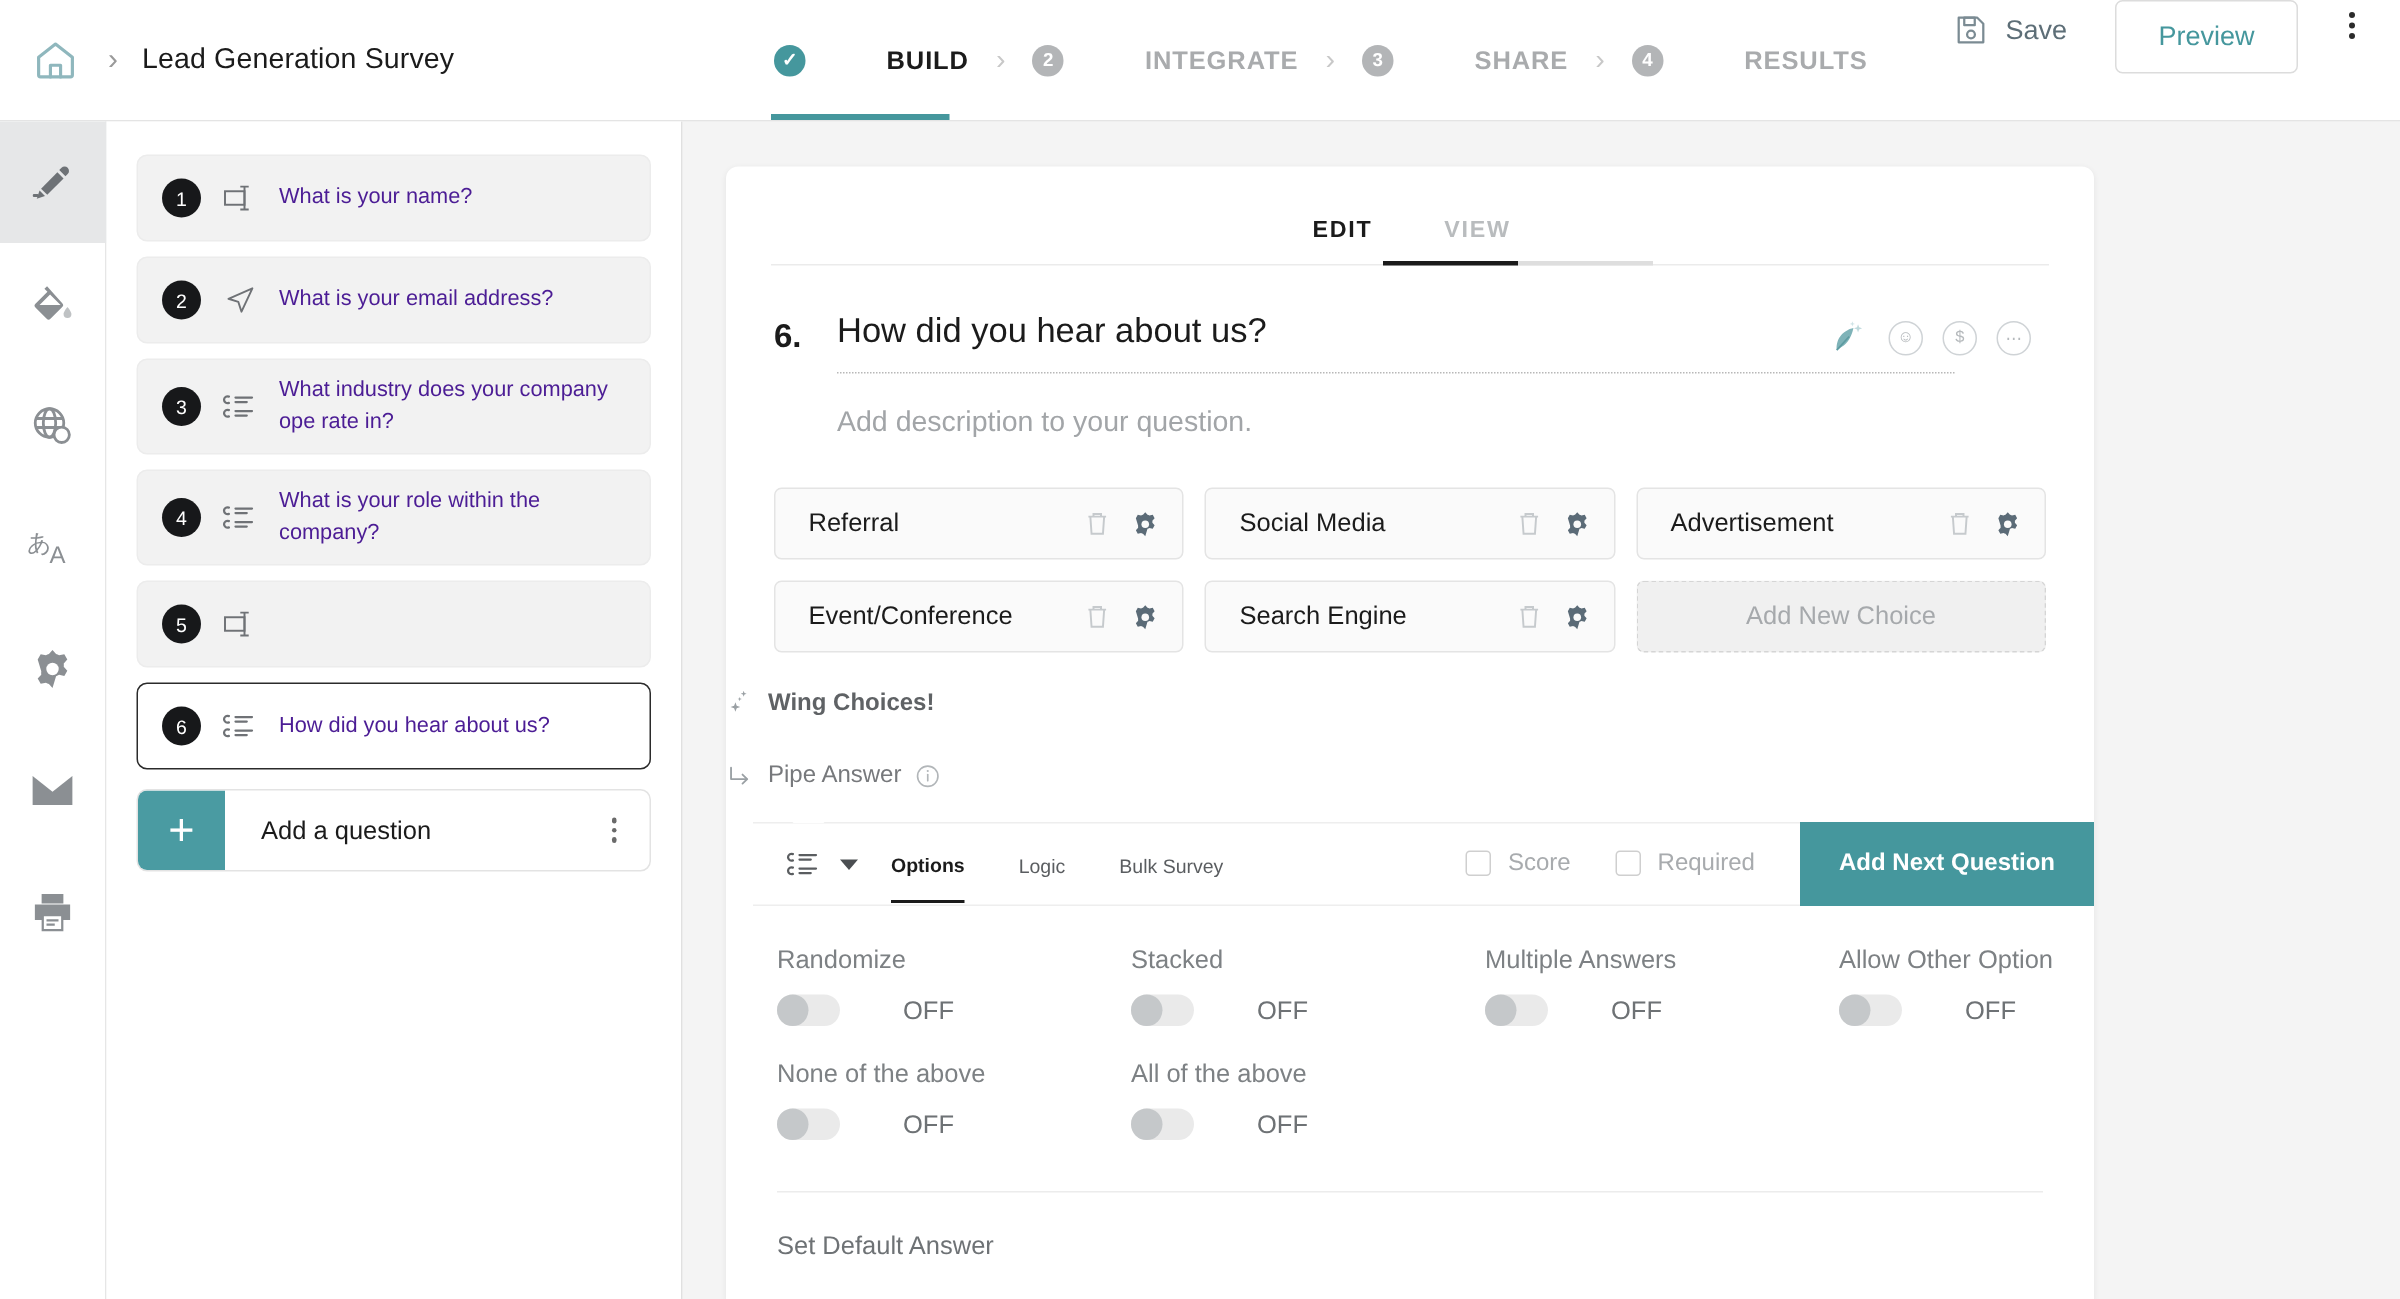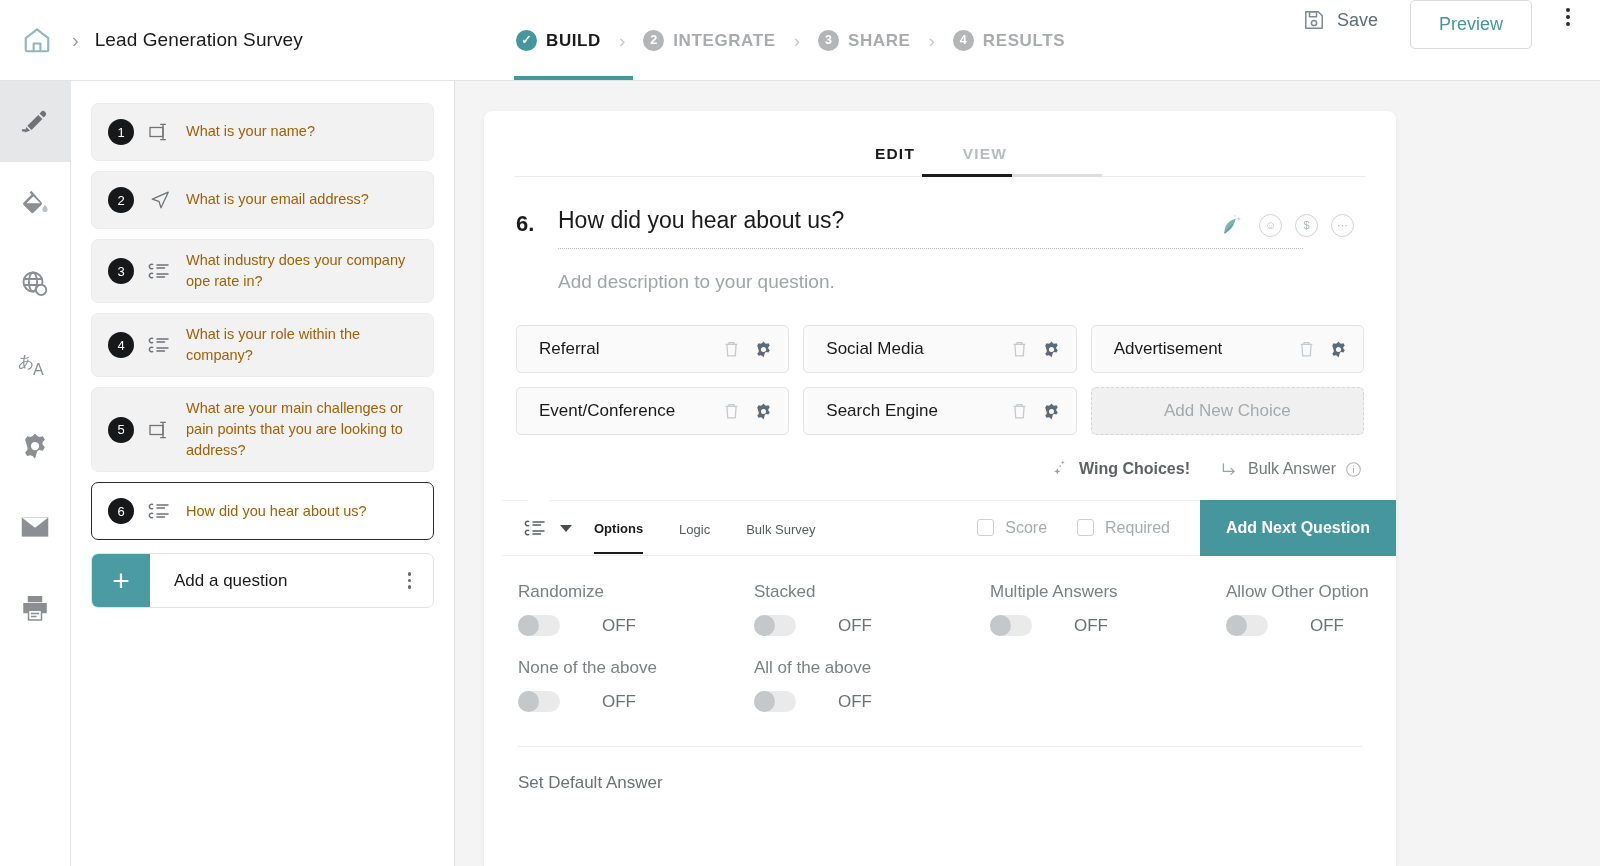--- a/index.html
+++ b/index.html
@@ -27,21 +27,21 @@
     position: absolute; left: 514px; top: 0; height: 81px;
     display: flex; align-items: center; gap: 0;
   }
   .step { display: flex; align-items: center; gap: 9px; padding: 0 2px; cursor: pointer; }
   .step-badge {
     width: 21px; height: 21px; border-radius: 50%;
     background: #b3b5b7; color: #fff; font-size: 12.5px; font-weight: 700;
     display: flex; align-items: center; justify-content: center; line-height: 1;
   }
   .step-badge.done { background: #45979d; }
-  .step-label { font-size: 17px; font-weight: 700; color: #a9abad; letter-spacing: .6px; }
+  .step-label { font-size: 17px; font-weight: 700; color: #a9abad; letter-spacing: .6px; margin-left: 45px; }
   .step.active .step-label { color: #1b1b1b; }
   .step-arrow { color: #c8c8c8; font-size: 19px; font-weight: 300; margin: 0 16px; line-height: 1; }
   .step-underline {
     position: absolute; left: 514px; bottom: 0px; width: 119px; height: 4px; background: #45979d;
   }
 
   
   .top-actions { position: absolute; right: 20px; top: 0; height: 81px; display: flex; align-items: flex-start; gap: 0; }
   .save-btn { display: flex; align-items: center; gap: 11px; cursor: pointer; padding: 8px 14px; }
   .save-label { font-size: 18px; color: #5d6e77; }
@@ -77,21 +77,21 @@
     display: flex; align-items: center; gap: 0;
     padding: 0 16px; min-height: 58px; margin-bottom: 10px; cursor: pointer;
   }
   .qcard.selected { background: #ffffff; border: 1.5px solid #2b2b2b; }
   .qnum {
     width: 26px; height: 26px; border-radius: 50%; background: #17181a; color: #fff;
     font-size: 13px; display: flex; align-items: center; justify-content: center;
     flex: 0 0 26px; margin-right: 14px;
   }
   .qtype { width: 24px; flex: 0 0 24px; margin-right: 14px; display: flex; align-items: center; justify-content: center; color: #6f7276;}
-  .qtext { font-size: 14.5px; color: #a16207; line-height: 1.45; padding: 10px 0; }
+  .qtext { font-size: 14.5px; color: #4c1d95; line-height: 1.45; padding: 10px 0; }
 
   .addq {
     display: flex; align-items: stretch; border: 1px solid #e3e3e3; border-radius: 7px;
     overflow: hidden; background: #fff; min-height: 55px; margin-top: 13px; cursor: pointer;
   }
   .addq-plus {
     width: 58px; background: #4a9ba2; color: #fff; font-size: 30px; font-weight: 300;
     display: flex; align-items: center; justify-content: center;
   }
   .addq-label { flex: 1; display: flex; align-items: center; padding-left: 24px; font-size: 17px; color: #1b1b1b; }
@@ -139,22 +139,22 @@
   .choice-label { flex: 1; font-size: 17px; color: #1b1b1b; }
   .choice-icons { display: flex; align-items: center; gap: 14px; }
   .ic-trash { color: #c6cacd; cursor: pointer; display:flex; }
   .ic-gear { color: #5b6b77; cursor: pointer; display:flex; }
   .choice.add {
     background: #f0f0f0; border: 1.5px dashed #d5d5d5; justify-content: center; padding: 0;
     color: #a6a9ac; font-size: 17px; cursor: pointer;
   }
 
   .choice-actions {
-    display: flex; justify-content: flex-end; align-items: flex-end; gap: 30px;
-    padding: 24px 34px 0 0; font-size: 16px;
+    display: flex; justify-content: flex-end; align-items: flex-start; gap: 30px;
+    padding: 24px 34px 0 0; font-size: 16px; flex-direction: column;
   }
   .ca-item { display: flex; align-items: center; gap: 9px; color: #77797c; cursor: pointer; }
   .ca-item.bold { font-weight: 700; color: #5f6265; }
 
   
   .optbar-wrap { position: relative; margin-top: 22px; padding: 0 18px; }
   .notch {
     position: absolute; top: -10px; left: 44px; width: 22px; height: 11px;
     background: #fff; clip-path: polygon(50% 0, 100% 100%, 0 100%);
     border: none; z-index: 3;
@@ -365,21 +365,20 @@
   </div>
 
   <div class="qcard">
     <span class="qnum">5</span>
     <span class="qtype">
       <svg width="24" height="18" viewBox="0 0 24 18" fill="none" stroke="#6f7276" stroke-width="1.3">
         <rect x="2" y="4.5" width="13" height="9"></rect>
         <path d="M15 1.4v15.2M12.2 1.4h5.6M12.2 16.6h5.6"></path>
       </svg>
     </span>
-    <span class="qtext">What are your main challenges or pain points that you are looking to address?</span>
   </div>
 
   <div class="qcard selected">
     <span class="qnum">6</span>
     <span class="qtype">
       <svg width="24" height="20" viewBox="0 0 24 20" fill="none" stroke="#6f7276" stroke-width="1.5" stroke-linecap="round">
         <path d="M4.6 3.4a2.3 2.3 0 1 0 0 4.2"></path>
         <path d="M9 4h11M9 7h7.5"></path>
         <path d="M4.6 12.4a2.3 2.3 0 1 0 0 4.2"></path>
         <path d="M9 13h11M9 16h7.5"></path>
@@ -531,21 +530,21 @@
       </span>
       <span>Wing Choices!</span>
     </div>
     <div class="ca-item">
       <span>
         <svg width="19" height="17" viewBox="0 0 20 18" fill="none" stroke="#9aa0a4" stroke-width="1.3" stroke-linecap="round" stroke-linejoin="round">
           <path d="M3.5 3v8h11"></path>
             <path d="M11.6 7.8 14.9 11l-3.3 3.2"></path>
         </svg>
       </span>
-      <span>Bulk Answer</span>
+      <span>Pipe Answer</span>
       <span>
         <svg width="17" height="17" viewBox="0 0 20 20" fill="none" stroke="#b2b6b9" stroke-width="1.3">
           <circle cx="10" cy="10" r="8"></circle>
             <path d="M10 8.6v5" stroke-linecap="round"></path>
             <circle cx="10" cy="5.9" r=".85" fill="#b2b6b9" stroke="none"></circle>
         </svg>
       </span>
     </div>
   </div>
 

